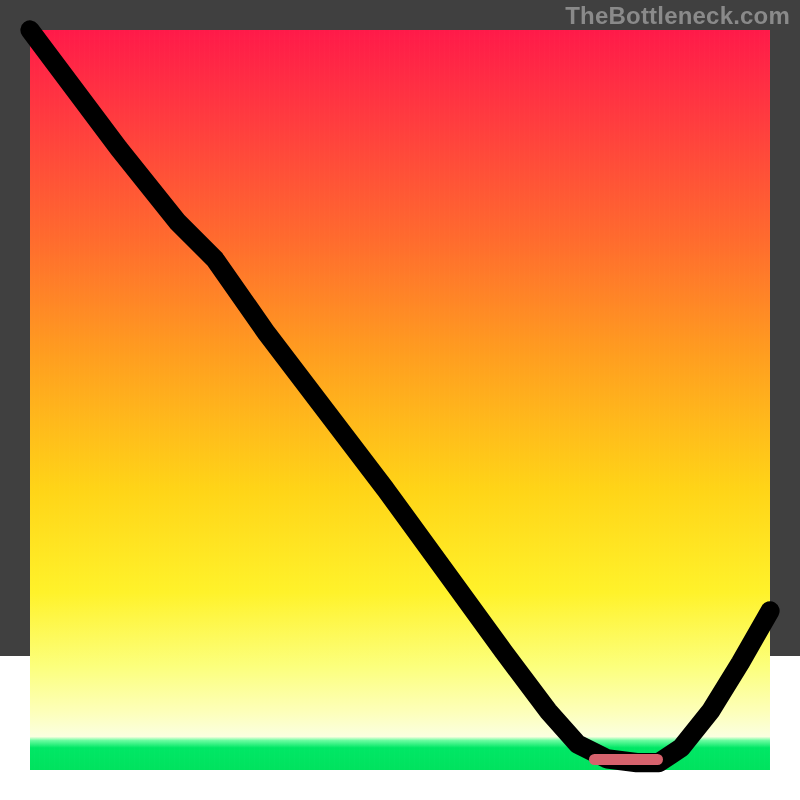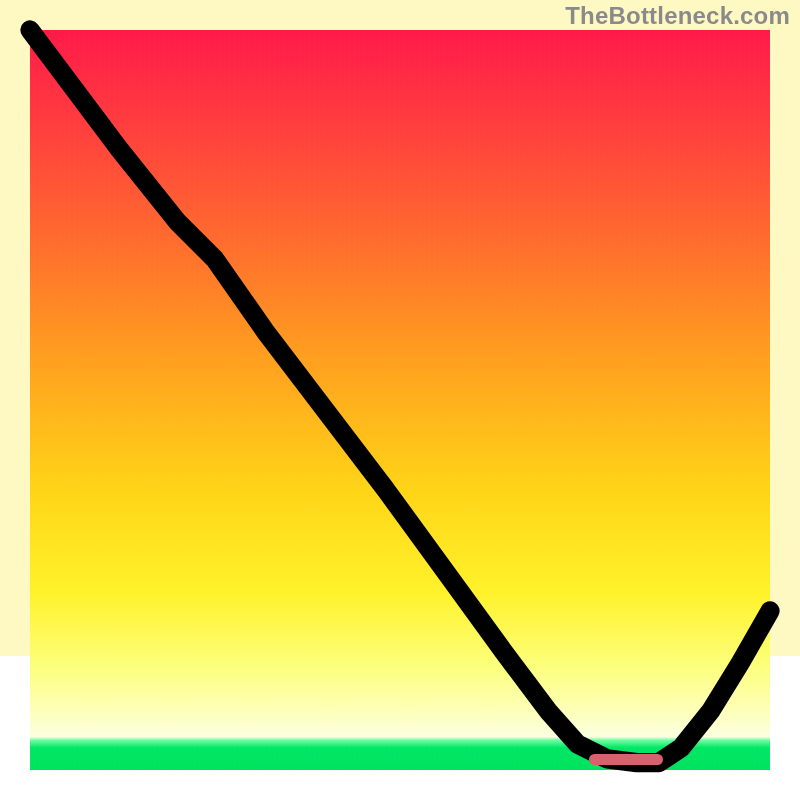--- a/index.html
+++ b/index.html
@@ -1,21 +1,21 @@
 <!DOCTYPE html>
 <html><head>
 <meta charset="utf-8">
 <style>
   * { margin: 0; padding: 0; box-sizing: border-box; }
   html, body { width: 800px; height: 800px; overflow: hidden; background: #fff; }
   .stage {
     position: relative;
     width: 800px;
     height: 656px;
-    background: #fef9c3;
+    background: #404040;
   }
   .watermark {
     position: absolute;
     top: 2px;
     right: 10px;
     font-family: Arial, Helvetica, sans-serif;
     font-size: 24px;
     font-weight: 600;
     color: #8a8a8a;
     letter-spacing: 0.2px;

